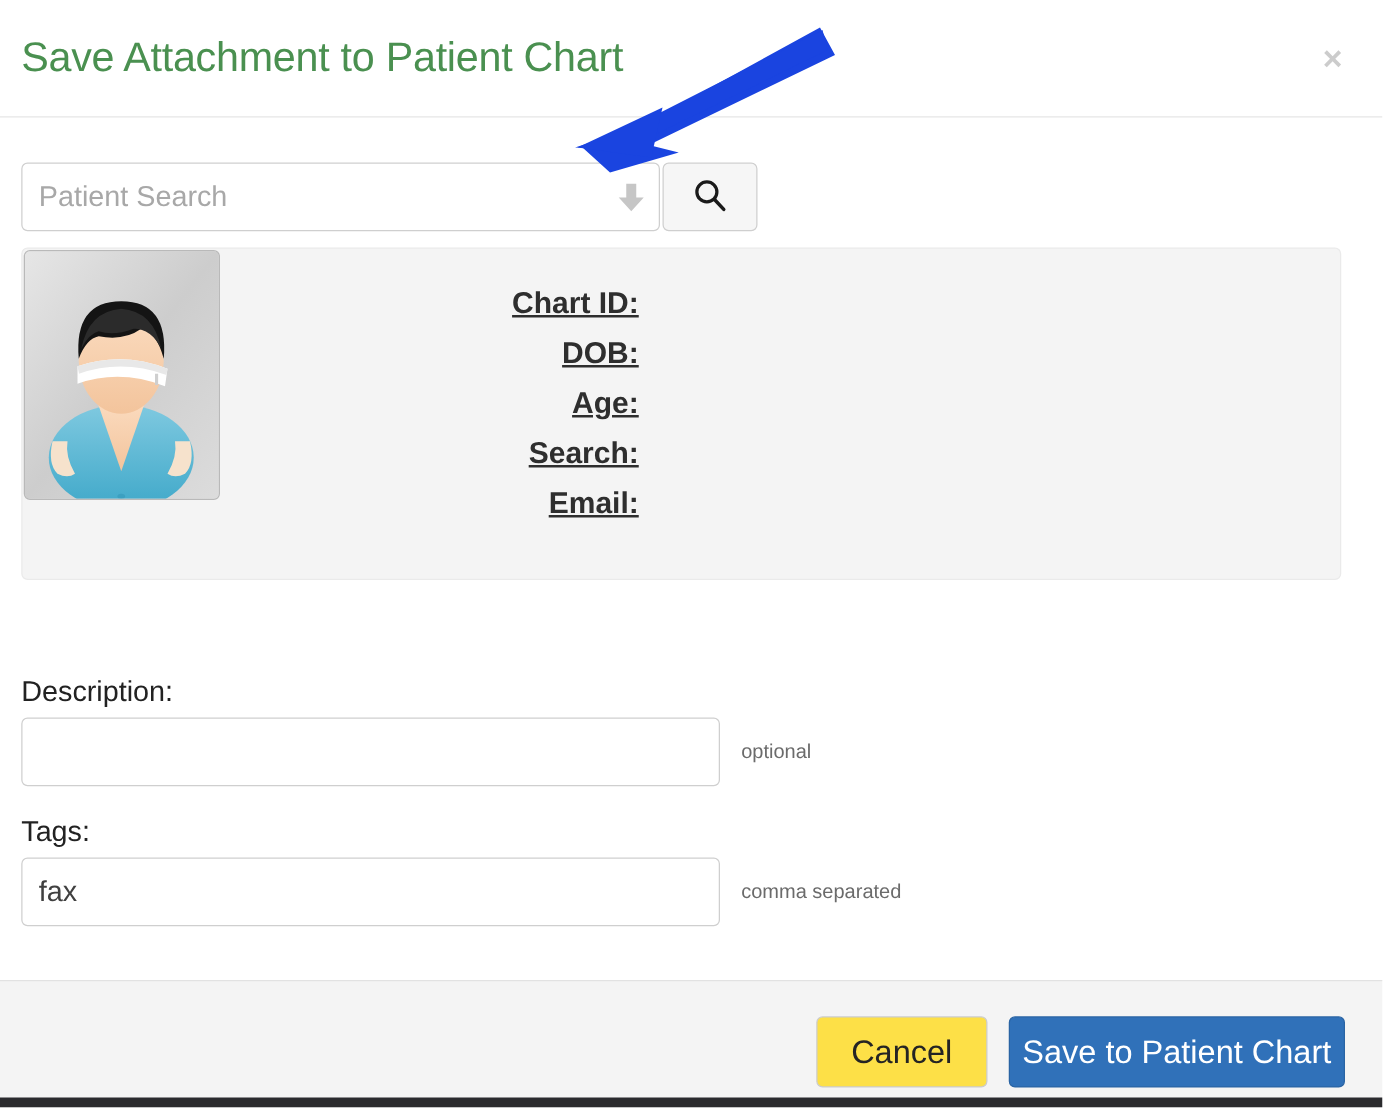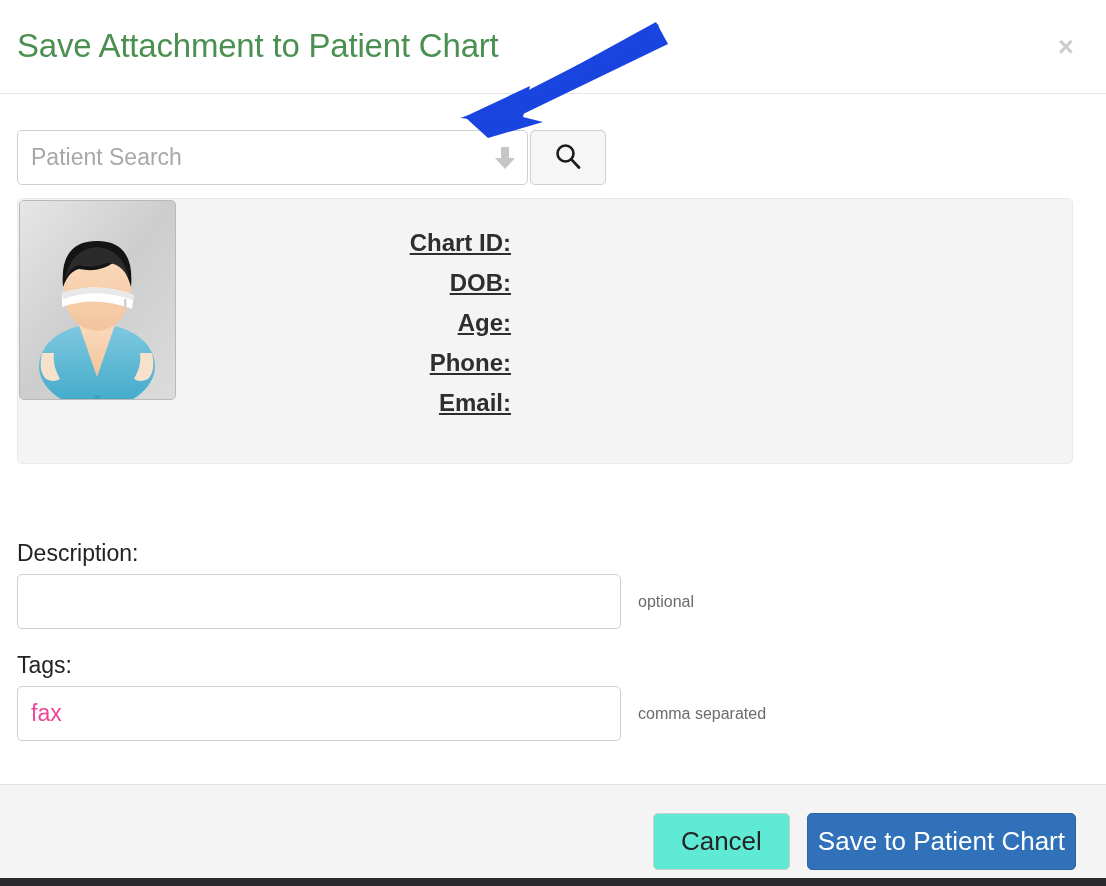--- a/index.html
+++ b/index.html
@@ -179,28 +179,28 @@
     color: #222222;
     margin-bottom: 7px;
     display: block;
   }
   .field-line {
     display: flex;
     align-items: center;
     margin-bottom: 11px;
   }
   .text-input {
-    width: 604px;
+    width: 559px;
     height: 55px;
     border: 1px solid #cfcfcf;
     border-radius: 5px;
     background: #ffffff;
     font-size: 23px;
     font-family: "Liberation Sans", sans-serif;
-    color: #ec4899;
+    color: #404040;
     padding: 0 13px;
     outline: none;
   }
   .hint {
     font-size: 16px;
     color: #6b6b6b;
     margin-left: 17px;
     white-space: nowrap;
   }
   .group-gap { height: 12px; }
@@ -221,21 +221,21 @@
     font-family: "Liberation Sans", sans-serif;
     border-radius: 5px;
     cursor: pointer;
     white-space: nowrap;
   }
   .btn-cancel {
     height: 57px;
     padding: 0 27px;
     font-size: 26px;
     color: #242424;
-    background: #5eead4;
+    background: #fde047;
     border: 1px solid #cccccc;
   }
   .btn-primary {
     height: 57px;
     padding: 0 10px;
     font-size: 26px;
     color: #ffffff;
     background: #3071b9;
     border: 1px solid #2a64a4;
   }
@@ -338,21 +338,21 @@
         </div>
         <div class="field-row">
           <span class="field-label">DOB:</span>
           <span class="field-value"></span>
         </div>
         <div class="field-row">
           <span class="field-label">Age:</span>
           <span class="field-value"></span>
         </div>
         <div class="field-row">
-          <span class="field-label">Phone:</span>
+          <span class="field-label">Search:</span>
           <span class="field-value"></span>
         </div>
         <div class="field-row">
           <span class="field-label">Email:</span>
           <span class="field-value"></span>
         </div>
       </div>
     </div>
 
     <div class="form-area">

